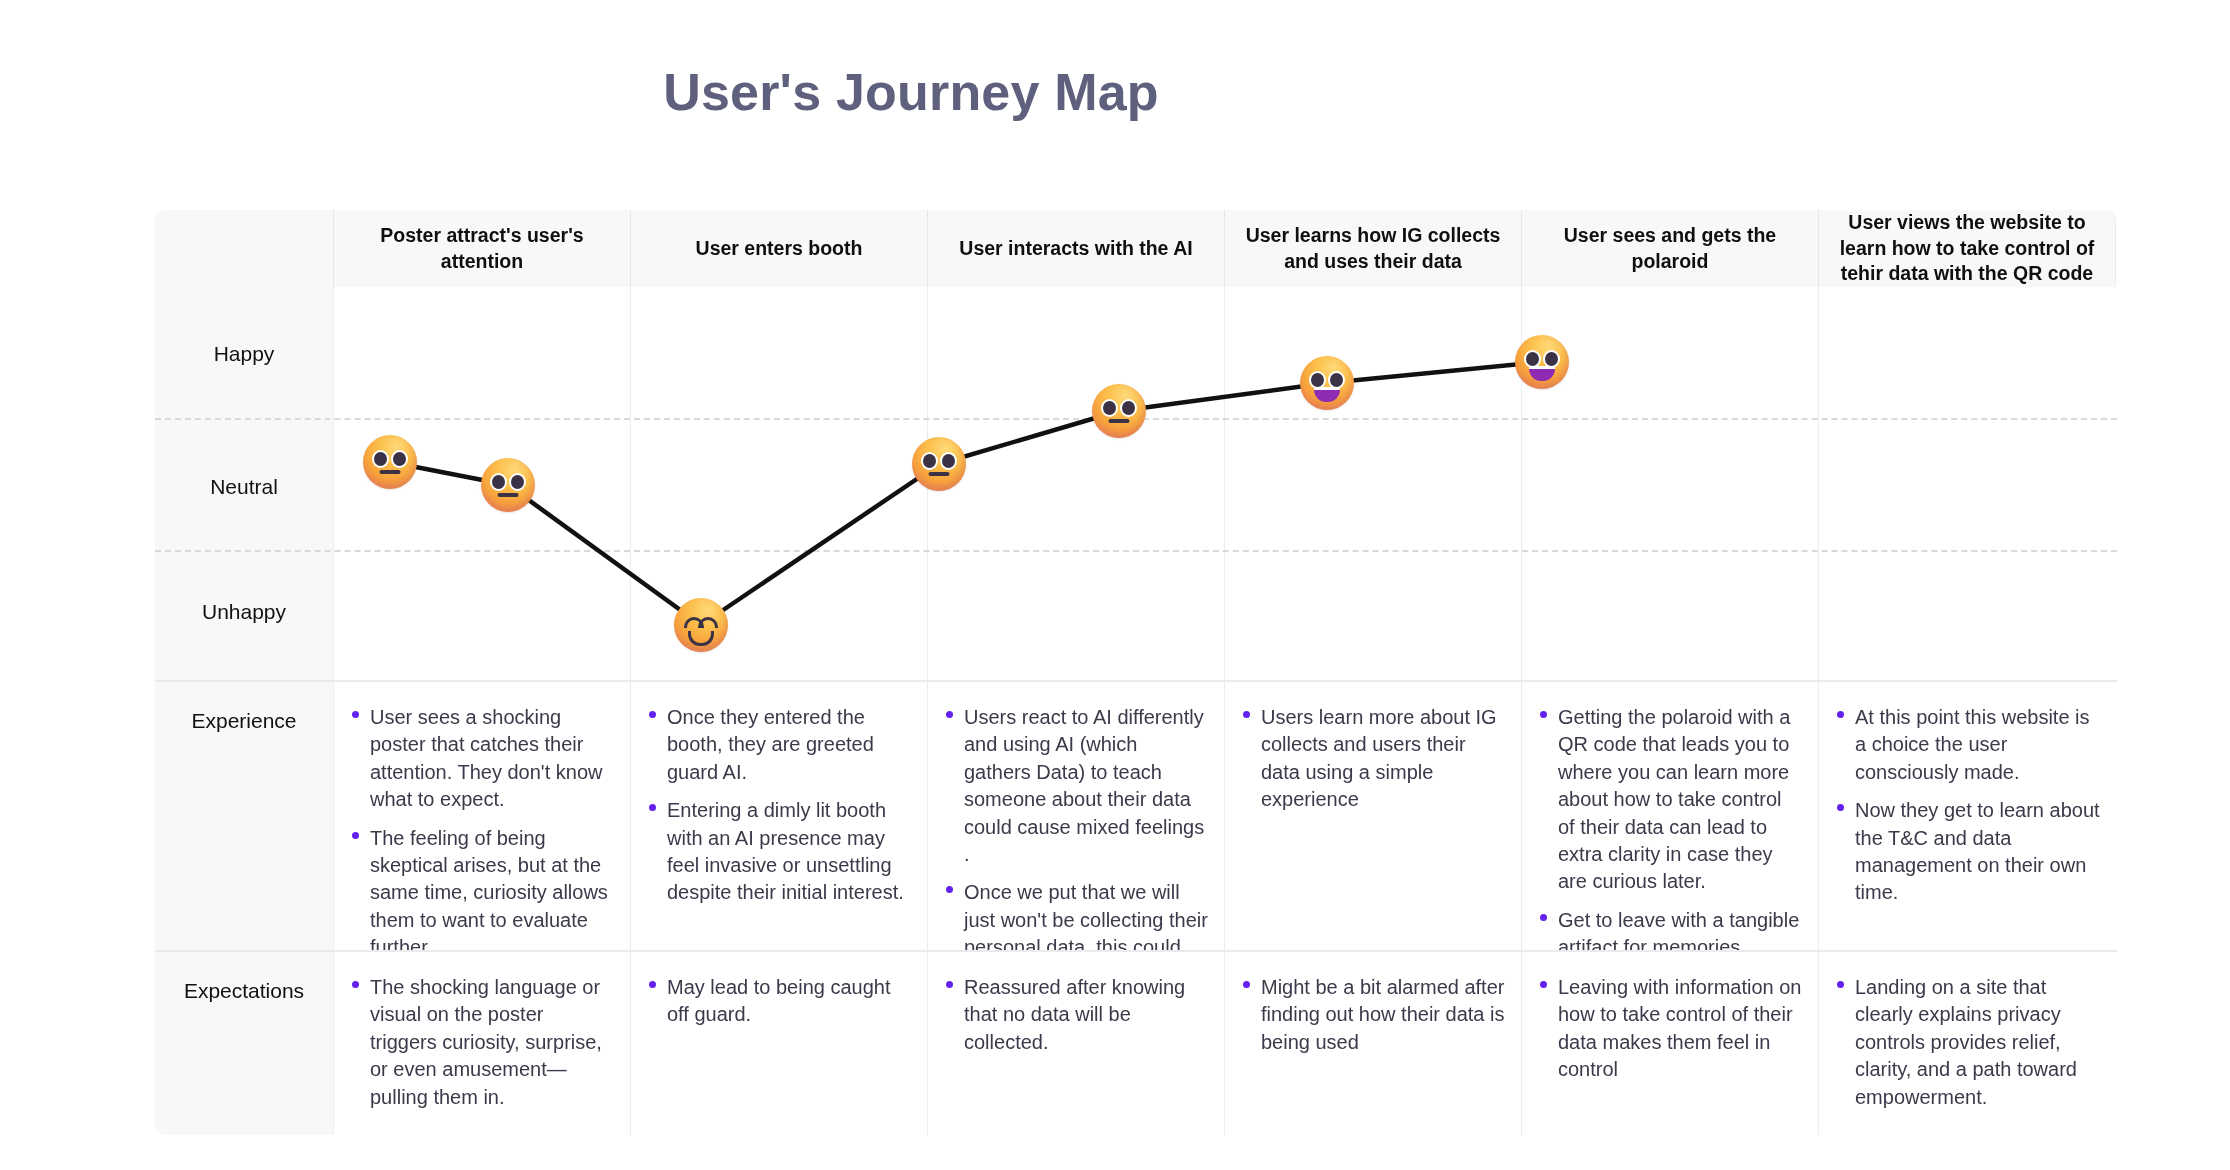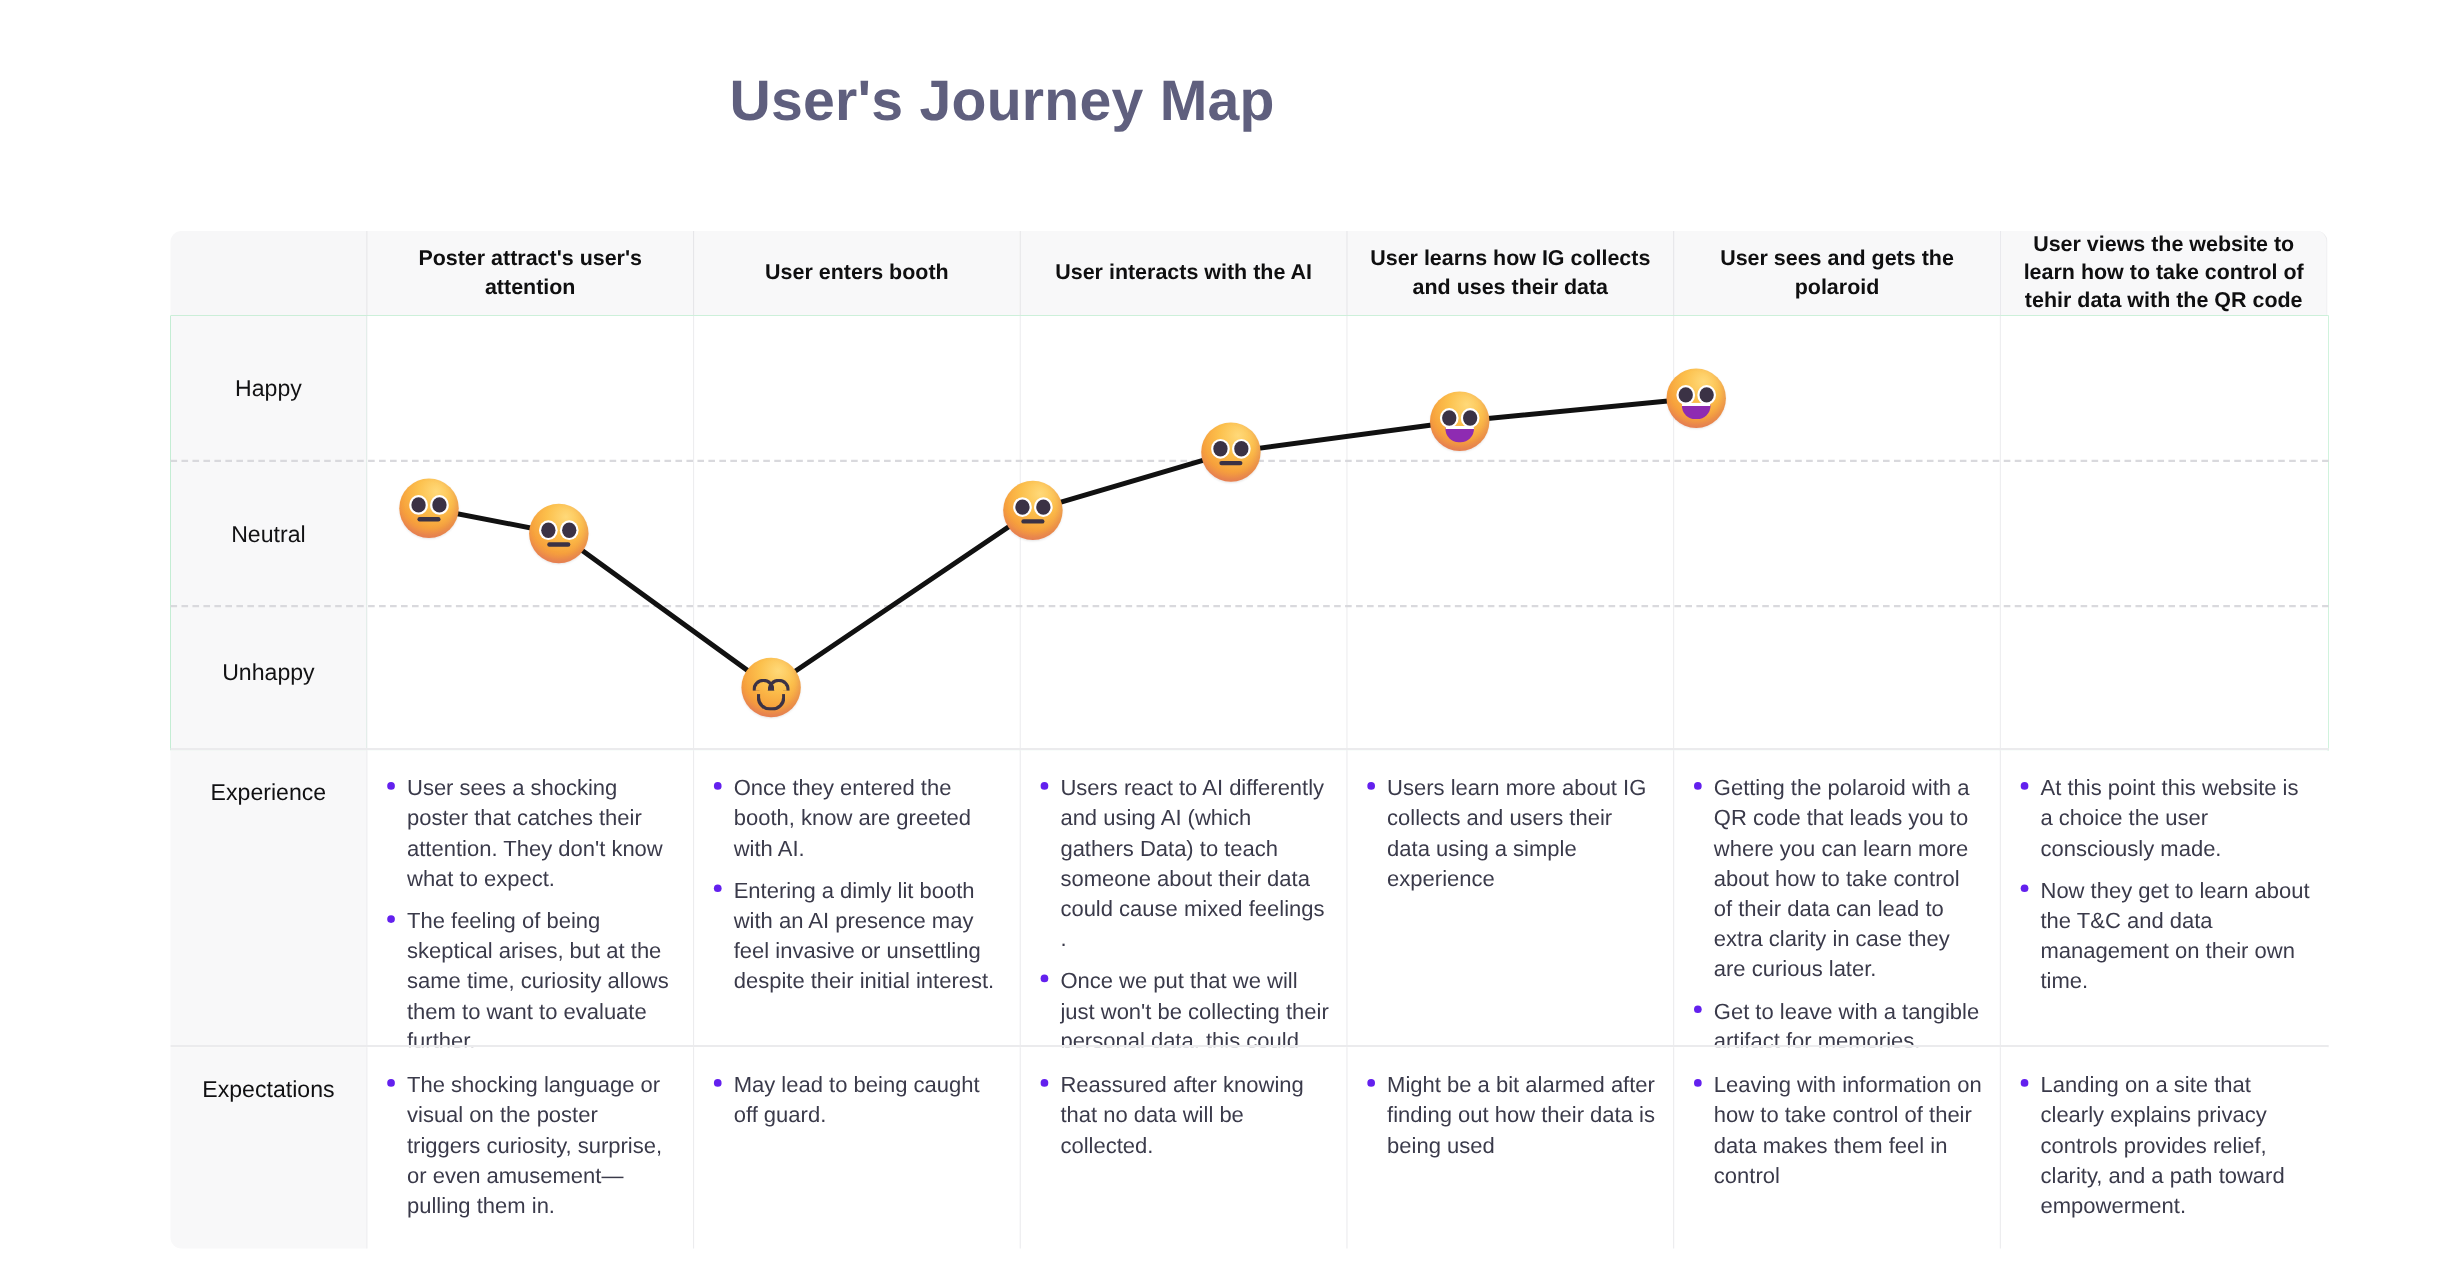--- a/index.html
+++ b/index.html
@@ -73,21 +73,21 @@
     border-right: 1px solid #ececee;
   }
 
   
   .chart-band {
     position: absolute;
     left: 0;
     top: 77px;
     width: 1962px;
     height: 395px;
-    background: #22c55e;
+    background: #0f766e;
   }
   .chart-labelcol {
     position: absolute;
     left: 0; top: 0;
     width: 178px; height: 395px;
     background: #f8f8f9;
   }
   .chart-plot {
     position: absolute;
     left: 178px; top: 0;
@@ -368,21 +368,21 @@
     <div class="row-labelcell">Experience</div>
 
     <div class="cell">
       <ul class="bullets">
         <li>User sees a shocking poster that catches their attention. They don't know what to expect.</li>
         <li>The feeling of being skeptical arises, but at the same time, curiosity allows them to want to evaluate further.</li>
       </ul>
     </div>
     <div class="cell">
       <ul class="bullets">
-        <li>Once they entered the booth, know are greeted with AI.</li>
+        <li>Once they entered the booth, they are greeted guard AI.</li>
         <li>Entering a dimly lit booth with an AI presence may feel invasive or unsettling despite their initial interest.</li>
       </ul>
     </div>
     <div class="cell">
       <ul class="bullets">
         <li>Users react to AI differently and using AI (which gathers Data) to teach someone about their data could cause mixed feelings .</li>
         <li>Once we put that we will just won't be collecting their personal data, this could cause reassurancre</li>
       </ul>
     </div>
     <div class="cell">

